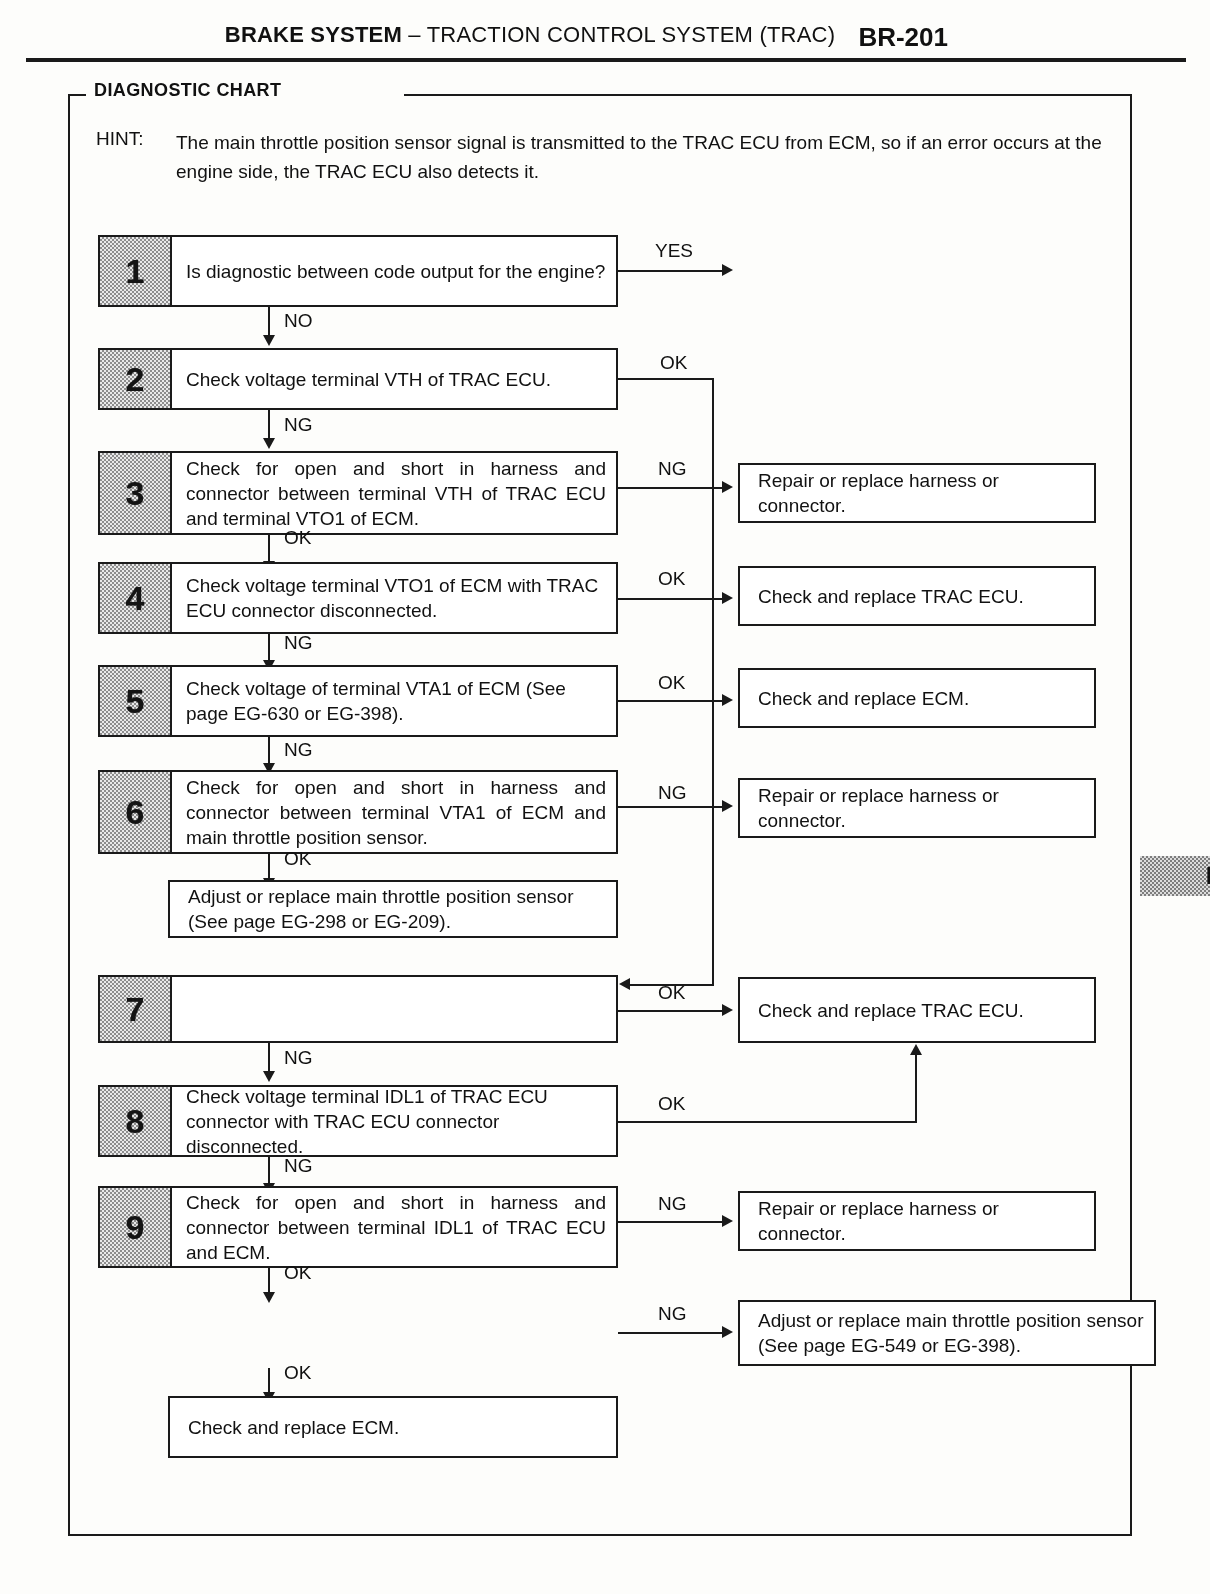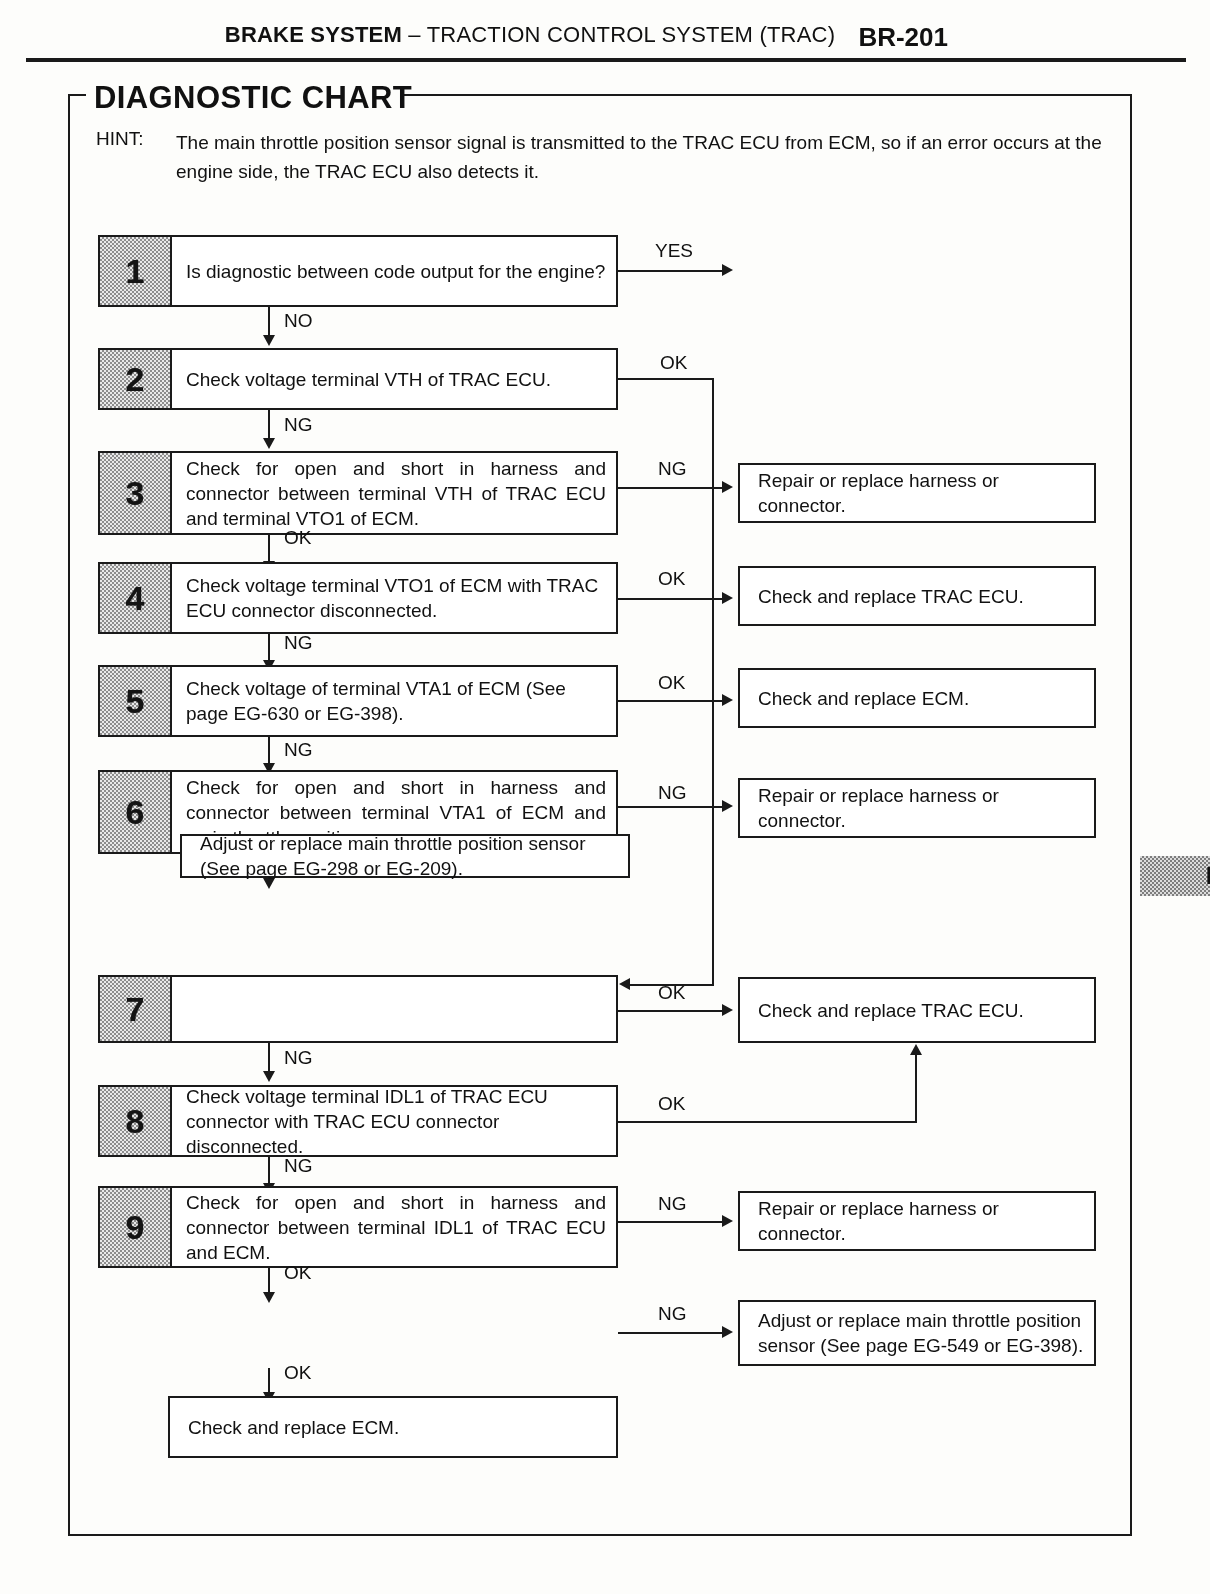--- a/index.html
+++ b/index.html
@@ -50,21 +50,21 @@
   .frame-gap {
     
     position: absolute;
     left: 86px; top: 84px;
     width: 318px; height: 22px;
     background: #fdfdfb;
   }
   .chart-title {
     position: absolute;
     left: 94px; top: 80px;
-    font-size: 31px; font-weight: 700;
+    font-size: 18px; font-weight: 700;
     letter-spacing: .4px;
     white-space: nowrap;
   }
 
   
   .hint-label {
     position: absolute; left: 96px; top: 128px;
     font-size: 19px;
   }
   .hint-body {
@@ -274,21 +274,21 @@
   <div class="hline" style="left:618px; top:806px; width:104px;"></div>
   <div class="arrow-right" style="left:722px; top:800px;"></div>
   <div class="edge-label" style="left:658px; top:782px;">NG</div>
   <div class="box plain" style="left:738px; top:778px; width:358px; height:60px;">
     <div class="boxtext">Repair or replace harness or connector.</div>
   </div>
   <div class="vline" style="left:268px; top:854px; height:28px;"></div>
   <div class="arrow-down" style="left:263px; top:878px;"></div>
   <div class="edge-label" style="left:284px; top:848px;">OK</div>
 
-  <div class="box plain" style="left:168px; top:834px; width:450px; height:44px;margin-left:12px;">
+  <div class="box plain" style="left:168px; top:880px; width:450px; height:58px;">
     <div class="boxtext">Adjust or replace main throttle position sensor (See page EG-298 or EG-209).</div>
   </div>
 
   <div class="box" style="left:98px; top:975px; width:520px; height:68px;">
     <div class="numcell">
       <span>7</span>
     </div>
   </div>
   <div class="hline" style="left:618px; top:1010px; width:104px;"></div>
   <div class="arrow-right" style="left:722px; top:1004px;"></div>
@@ -329,21 +329,21 @@
   <div class="box plain" style="left:738px; top:1191px; width:358px; height:60px;">
     <div class="boxtext">Repair or replace harness or connector.</div>
   </div>
   <div class="vline" style="left:268px; top:1268px; height:28px;"></div>
   <div class="arrow-down" style="left:263px; top:1292px;"></div>
   <div class="edge-label" style="left:284px; top:1262px;">OK</div>
 
   <div class="hline" style="left:618px; top:1332px; width:104px;"></div>
   <div class="arrow-right" style="left:722px; top:1326px;"></div>
   <div class="edge-label" style="left:658px; top:1303px;">NG</div>
-  <div class="box plain" style="left:738px; top:1300px; width:358px; height:66px;">
+  <div class="box plain" style="left:738px; top:1300px; width:418px; height:66px;">
     <div class="boxtext">Adjust or replace main throttle position sensor (See page EG-549 or EG-398).</div>
   </div>
   <div class="vline" style="left:268px; top:1368px; height:28px;"></div>
   <div class="arrow-down" style="left:263px; top:1392px;"></div>
   <div class="edge-label" style="left:284px; top:1362px;">OK</div>
 
   <div class="box plain" style="left:168px; top:1396px; width:450px; height:62px;">
     <div class="boxtext">Check and replace ECM.</div>
   </div>
 

